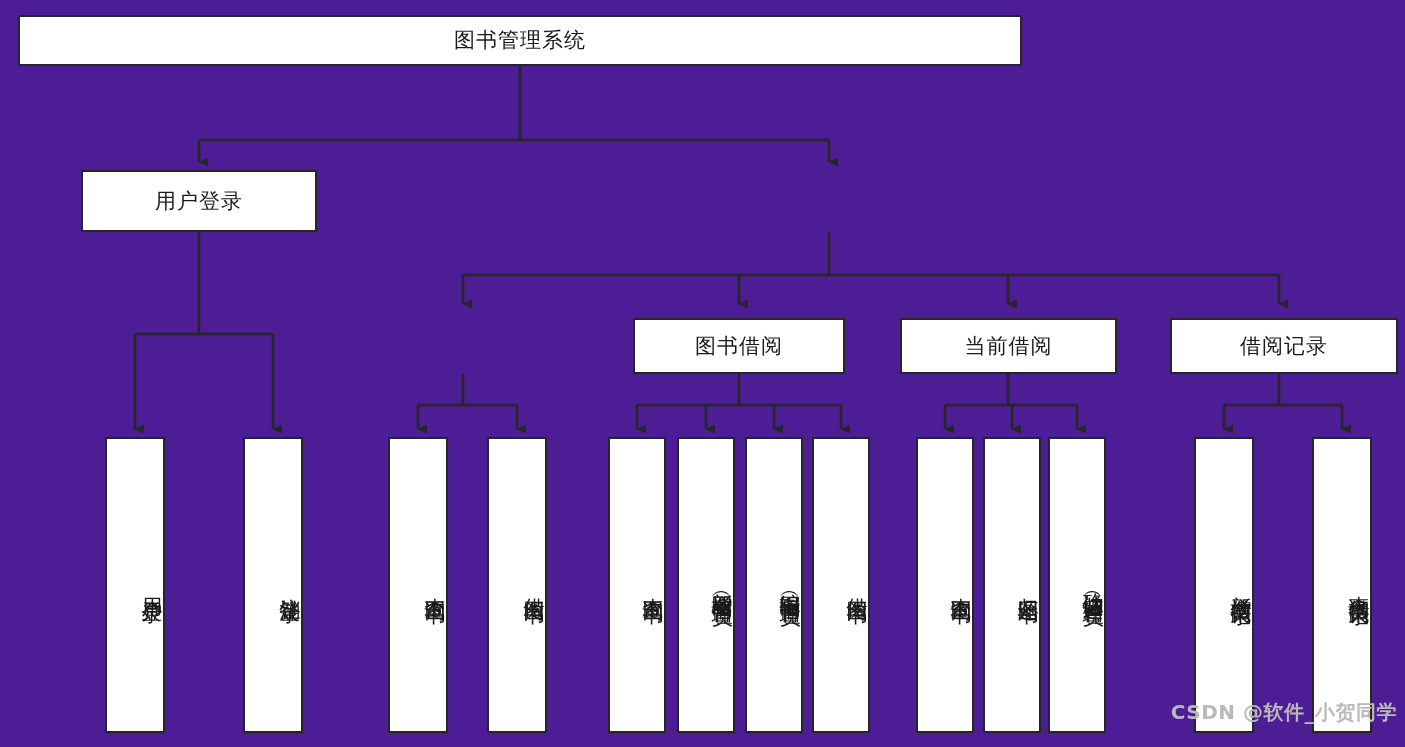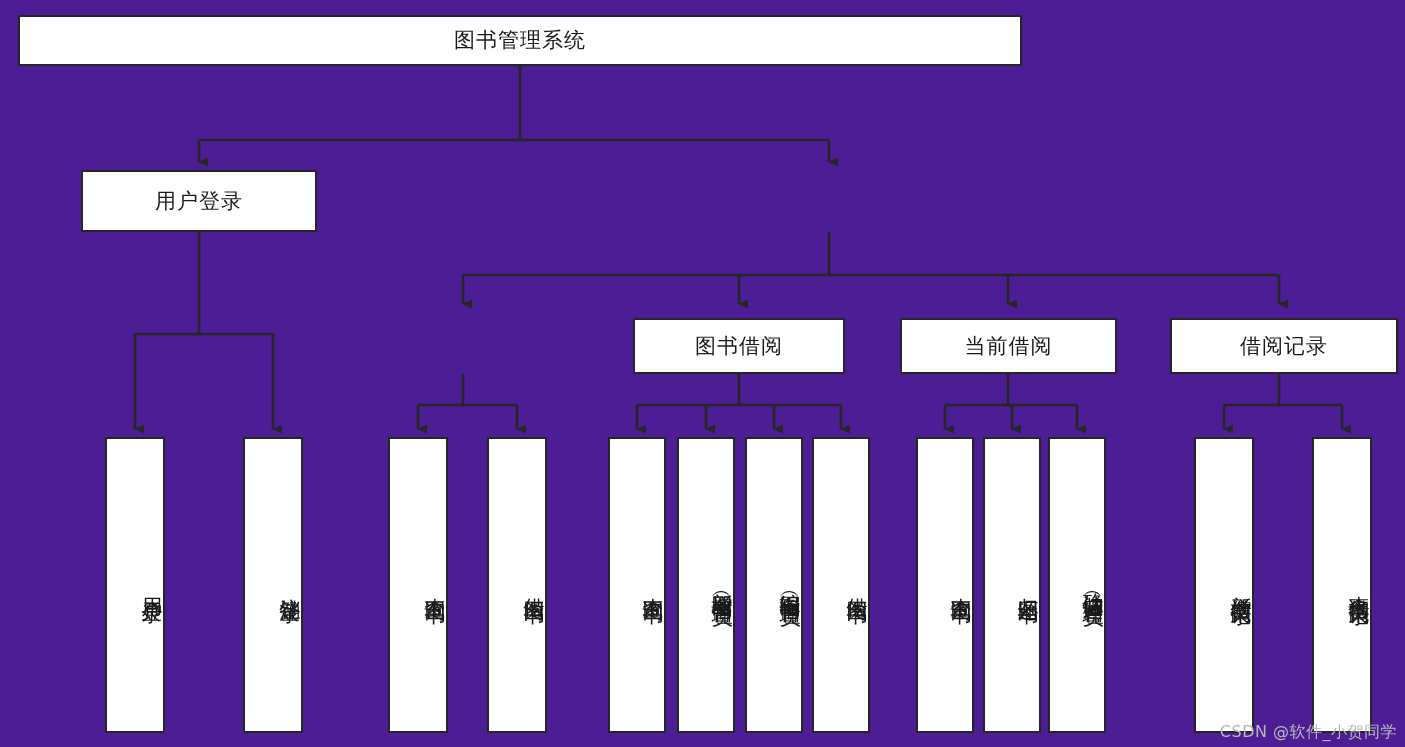--- a/index.html
+++ b/index.html
@@ -50,26 +50,27 @@
     white-space: nowrap;
   }
   .node.v > span {
     writing-mode: vertical-rl;
     text-orientation: upright;
     display: block;
   }
   .watermark {
     position: absolute;
     right: 8px;
-    bottom: 4px;
-    font-size: 16px;
+    bottom: 21px;
+    font-size: 20px;
     color: #b9b9b9;
     letter-spacing: 0.5px;
     z-index: 3;
     white-space: nowrap;
+    font-weight: bold;
   }
 </style>
 </head>
 <body>
 
 <div id="canvas">
 
   <svg id="edges" viewBox="0 0 1405 747" xmlns="http://www.w3.org/2000/svg">
     <defs>
       <marker id="arw" markerWidth="9" markerHeight="10" refX="4.5" refY="9.2" orient="auto" markerUnits="userSpaceOnUse">

